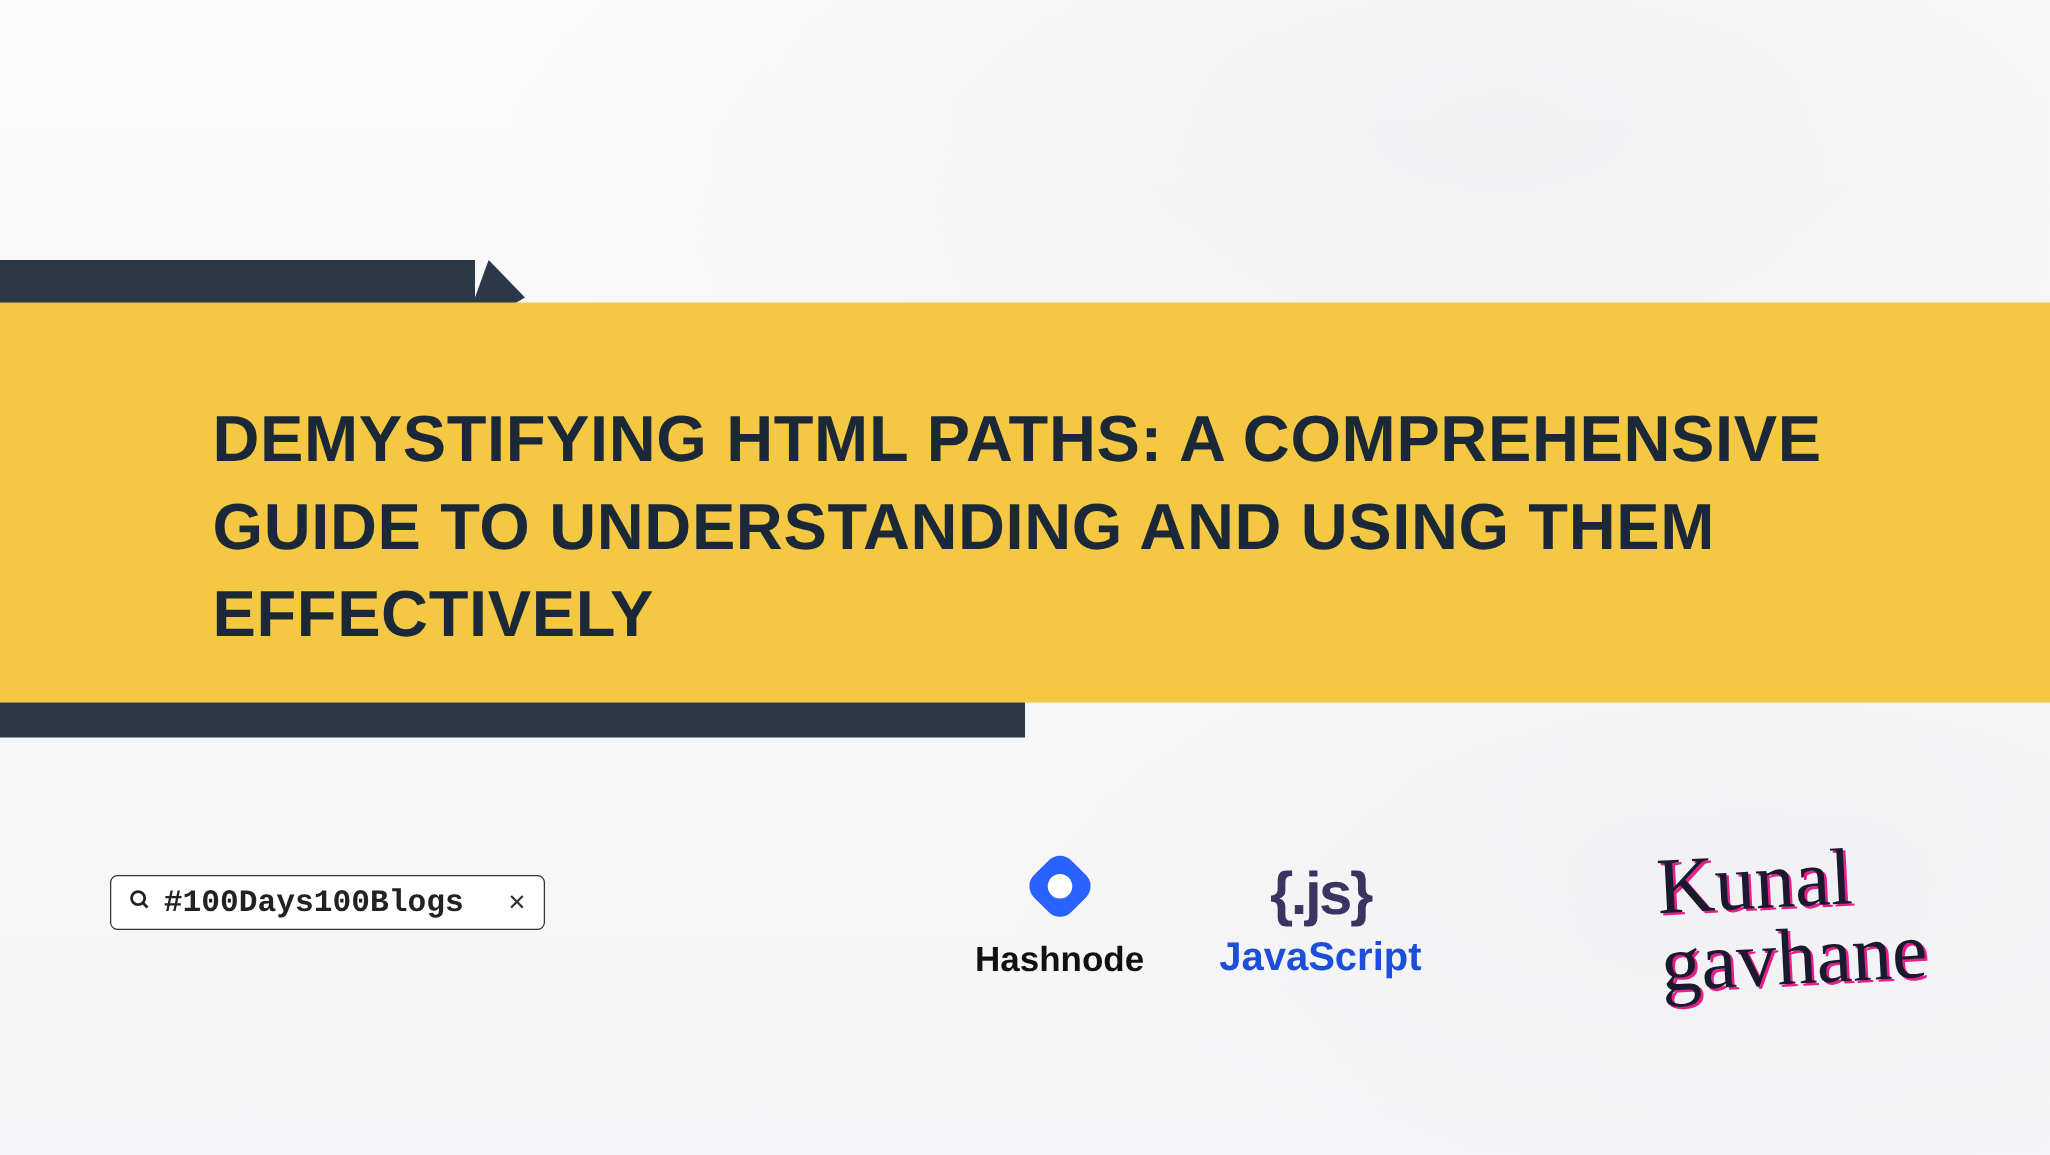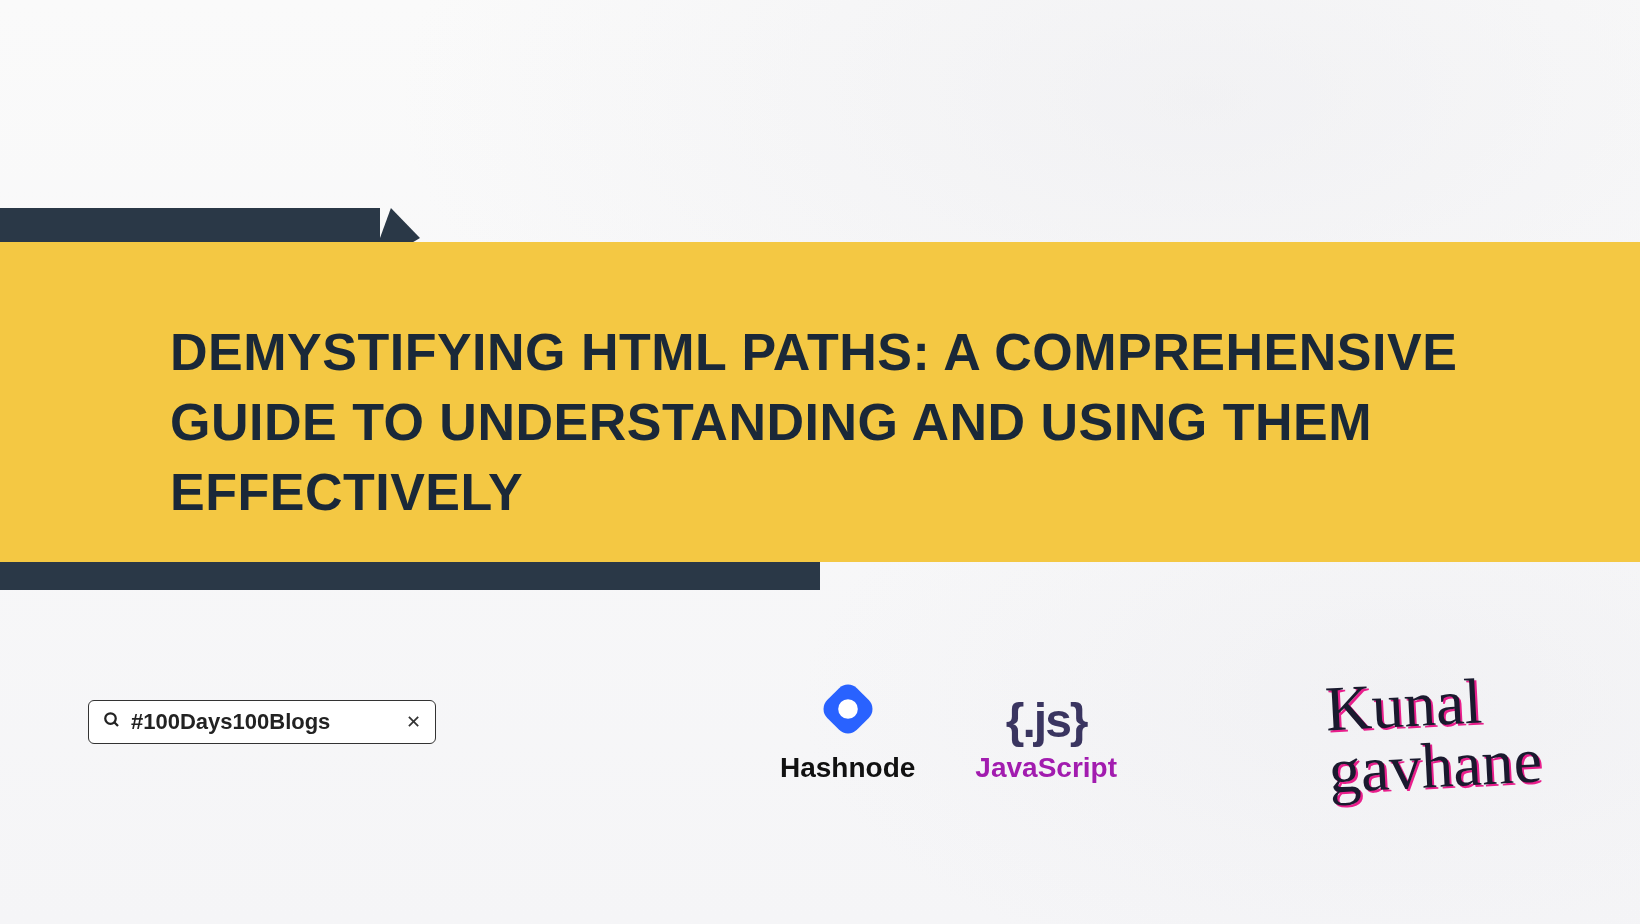--- a/index.html
+++ b/index.html
@@ -94,23 +94,24 @@
       padding: 0 14px;
     }
     
     .search-icon {
       font-size: 16px;
       margin-right: 10px;
     }
     
     .search-text {
       flex: 1;
-      font-size: 22px;
+      font-size: 25px;
       font-weight: 600;
       color: #222;
+      font-family: Liberation Mono, monospace;
     }
     
     .close-icon {
       font-size: 18px;
       color: #333;
     }
     
     .logos {
       position: absolute;
       bottom: 140px;
@@ -147,23 +148,23 @@
     }
     
     .js-braces {
       font-size: 48px;
       font-weight: 700;
       color: #3a3560;
       letter-spacing: -2px;
     }
     
     .js-text {
-      font-size: 28px;
+      font-size: 32px;
       font-weight: 700;
-      color: #a21caf;
+      color: #1d4ed8;
     }
     
     .signature {
       position: absolute;
       bottom: 130px;
       right: 100px;
       font-family: 'Brush Script MT', cursive;
       font-size: 64px;
       color: #1a1a2e;
       line-height: 0.85;

